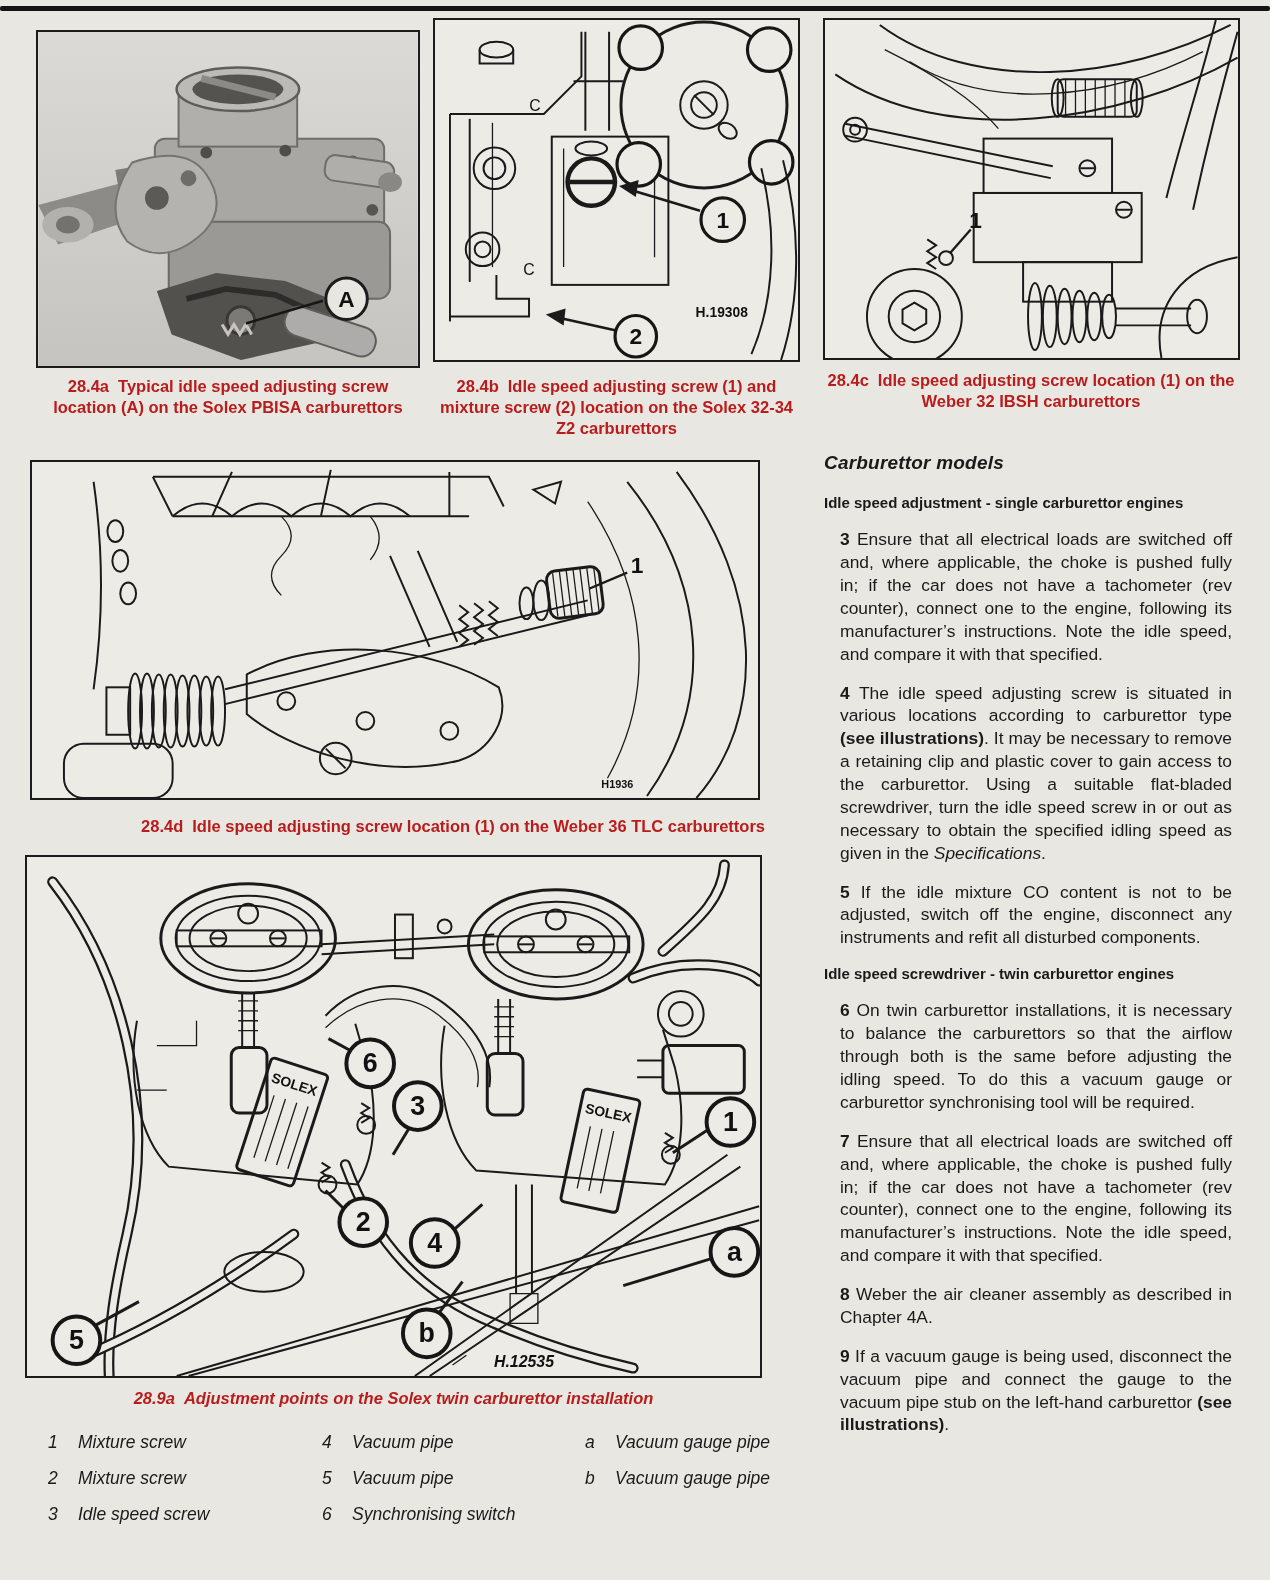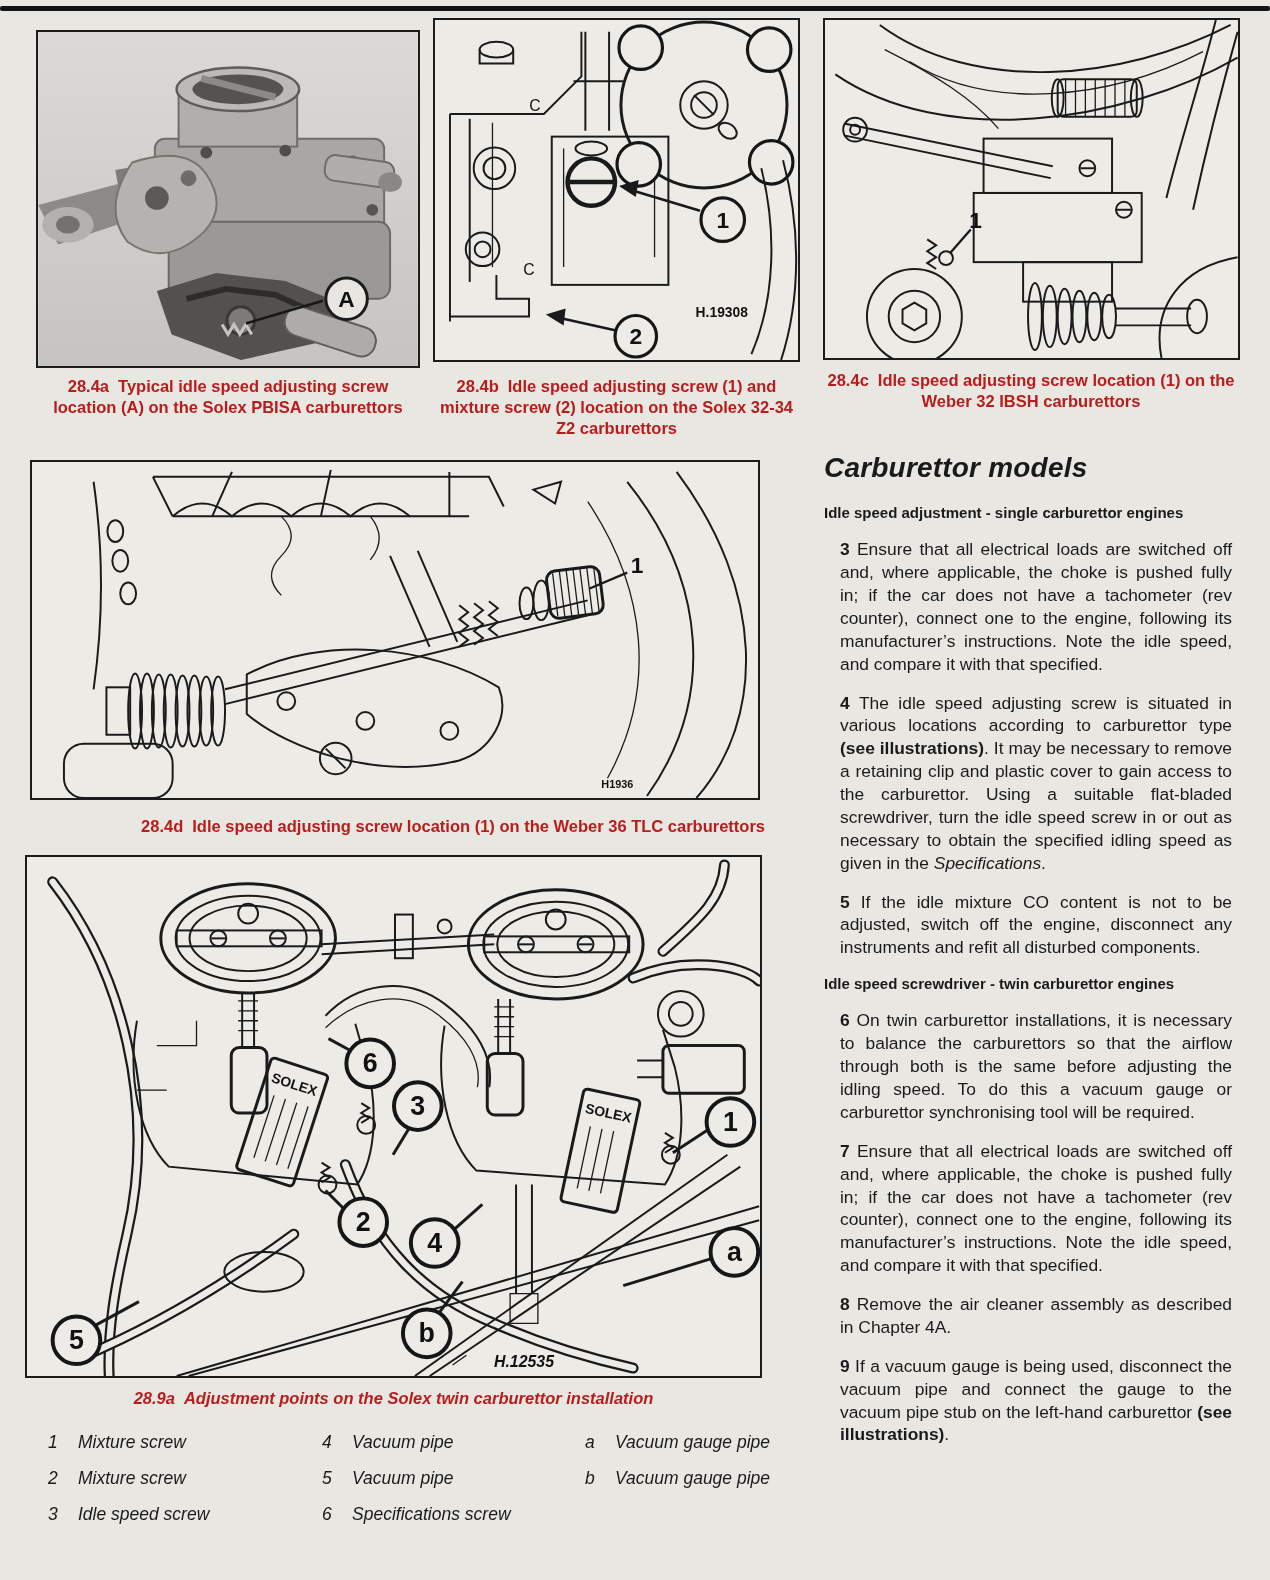--- a/index.html
+++ b/index.html
@@ -26,21 +26,21 @@
   .refcode{font-family:"Liberation Sans",sans-serif;font-weight:bold;font-size:14px;fill:#111;text-anchor:middle;}
   .refcode-it{font-family:"Liberation Sans",sans-serif;font-style:italic;font-weight:bold;font-size:16px;fill:#111;text-anchor:middle;}
   .drawltr{font-family:"Liberation Sans",sans-serif;font-size:16px;fill:#111;text-anchor:middle;}
   .brand{font-family:"Liberation Sans",sans-serif;font-weight:bold;font-size:14px;fill:#111;text-anchor:middle;}
 
   .legend-col{position:absolute;font-style:italic;font-size:17.5px;line-height:36px;white-space:nowrap;}
   .legend-row{display:flex;}
   .legend-key{width:30px;flex:none;}
 
   .article{position:absolute;left:824px;top:452px;width:424px;}
-  .article-title{font-size:28px;font-weight:bold;font-style:italic;margin:0 0 20px 0;letter-spacing:.2px;}
+  .article-title{font-size:19px;font-weight:bold;font-style:italic;margin:0 0 20px 0;letter-spacing:.2px;}
   .section-h{font-size:15px;font-weight:bold;margin:12px 0 7px 0;line-height:1.22;}
   .para{font-size:17.4px;line-height:1.315;text-align:justify;margin:16px;}
   .b{font-weight:bold;} .i{font-style:italic;}
 </style>
 </head>
 <body>
 
 <div class="page">
   <div class="top-rule"></div>
 
@@ -355,21 +355,21 @@
     <div class="legend-row">
         <span class="legend-key">4</span>
         <span>Vacuum pipe</span>
       </div>
     <div class="legend-row">
         <span class="legend-key">5</span>
         <span>Vacuum pipe</span>
       </div>
     <div class="legend-row">
         <span class="legend-key">6</span>
-        <span>Specifications screw</span>
+        <span>Synchronising switch</span>
       </div>
   </div>
   <div class="legend-col" style="left:585px;top:1424px;">
     <div class="legend-row">
         <span class="legend-key">a</span>
         <span>Vacuum gauge pipe</span>
       </div>
     <div class="legend-row">
         <span class="legend-key">b</span>
         <span>Vacuum gauge pipe</span>
@@ -378,16 +378,16 @@
 
   <div class="article">
     <h1 class="article-title">Carburettor models</h1>
     <h2 class="section-h">Idle speed adjustment - single carburettor engines</h2>
     <p class="para"><span class="b">3</span><span> Ensure that all electrical loads are switched off and, where applicable, the choke is pushed fully in; if the car does not have a tachometer (rev counter), connect one to the engine, following its manufacturer’s instructions. Note the idle speed, and compare it with that specified.</span></p>
     <p class="para"><span class="b">4</span><span> The idle speed adjusting screw is situated in various locations according to carburettor type </span><span class="b">(see illustrations)</span><span>. It may be necessary to remove a retaining clip and plastic cover to gain access to the carburettor. Using a suitable flat-bladed screwdriver, turn the idle speed screw in or out as necessary to obtain the specified idling speed as given in the </span><span class="i">Specifications</span><span>.</span></p>
     <p class="para"><span class="b">5</span><span> If the idle mixture CO content is not to be adjusted, switch off the engine, disconnect any instruments and refit all disturbed components.</span></p>
     <h2 class="section-h">Idle speed screwdriver - twin carburettor engines</h2>
     <p class="para"><span class="b">6</span><span> On twin carburettor installations, it is necessary to balance the carburettors so that the airflow through both is the same before adjusting the idling speed. To do this a vacuum gauge or carburettor synchronising tool will be required.</span></p>
     <p class="para"><span class="b">7</span><span> Ensure that all electrical loads are switched off and, where applicable, the choke is pushed fully in; if the car does not have a tachometer (rev counter), connect one to the engine, following its manufacturer’s instructions. Note the idle speed, and compare it with that specified.</span></p>
-    <p class="para"><span class="b">8</span><span> Remove the air cleaner assembly as described in Chapter 4A.</span></p>
+    <p class="para"><span class="b">8</span><span> Weber the air cleaner assembly as described in Chapter 4A.</span></p>
     <p class="para"><span class="b">9</span><span> If a vacuum gauge is being used, disconnect the vacuum pipe and connect the gauge to the vacuum pipe stub on the left-hand carburettor </span><span class="b">(see illustrations)</span><span>.</span></p>
   </div>
 </div>
 
 </body></html>

